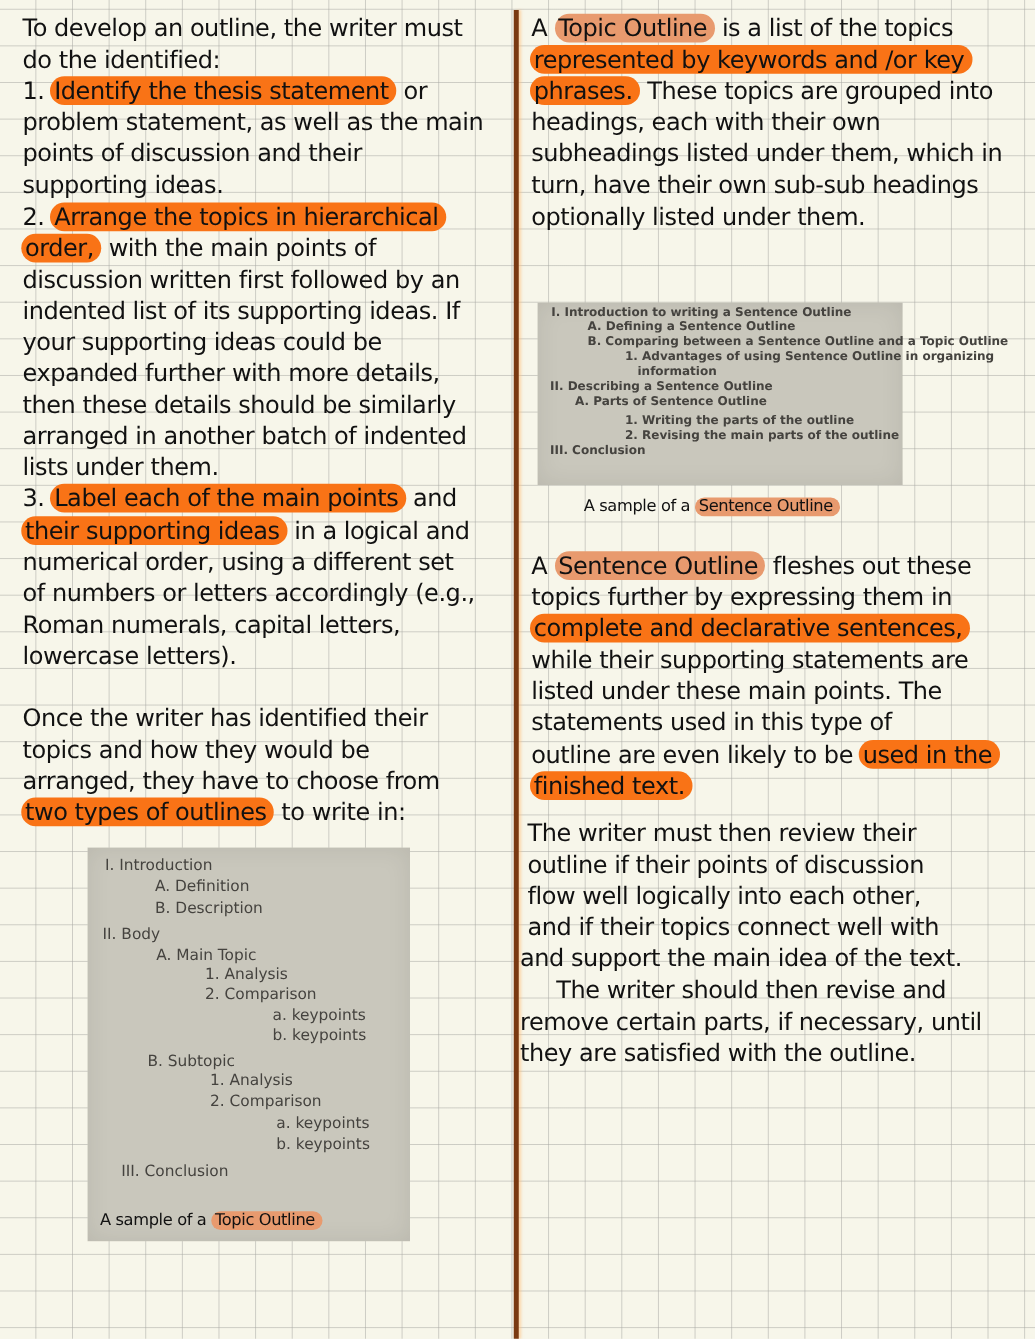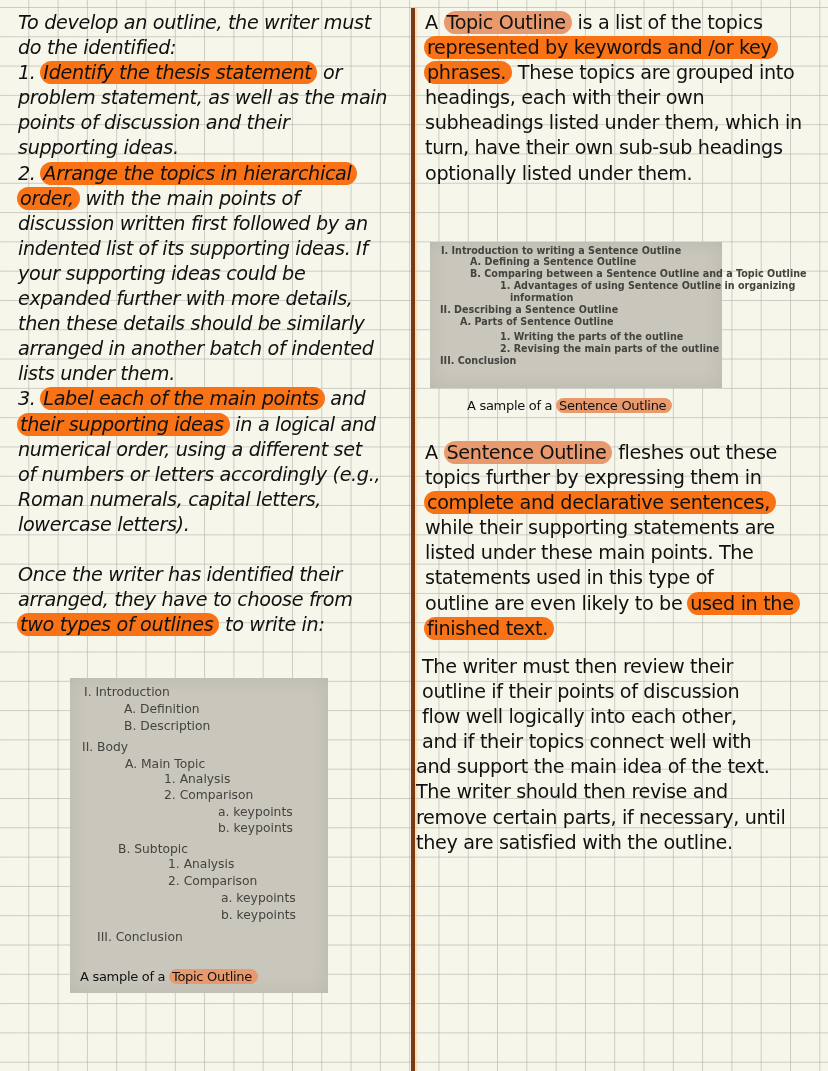--- a/index.html
+++ b/index.html
@@ -12,21 +12,21 @@
     background-size:29.3px 29.3px;
     background-position:-1px 7px;
     font-family:"DejaVu Sans", sans-serif;
     color:#111;
   }
   .divider {
     position:absolute; left:411px; top:8px; width:4px; height:1063px;
     background:#7a3a12; box-shadow: 2px 0 2px rgba(255,190,120,0.5);
   }
   .col { position:absolute; font-size:19.2px; line-height:25.1px; letter-spacing:-0.35px; }
-  .left { left:18px; top:10px; width:392px;font-style:italic; }
+  .left { left:18px; top:10px; width:392px; }
   .right { left:425px; top:10px; width:400px; }
   .line { white-space:nowrap; display:block; }
   .hl { background:#f97316; border-radius:12px; padding:0 6px 0 3px; margin-left:-1px; }
   .hl2 { background:#e89a6e; border-radius:12px; padding:0 6px 0 3px; }
   .outline-img {
     position:absolute; background:#c9c7bc; color:#45433f;
     font-family:"DejaVu Sans", sans-serif;
     box-shadow: inset 0 0 20px rgba(0,0,0,0.08);
   }
   .outline-img .row { position:absolute; white-space:nowrap; }
@@ -57,20 +57,21 @@
     <span class="line"><span>lists under them.</span></span>
     <span class="line"><span>3. </span><span class="hl">Label each of the main points</span><span> and</span></span>
     <span class="line"><span class="hl">their supporting ideas</span><span> in a logical and</span></span>
     <span class="line"><span>numerical order, using a different set</span></span>
     <span class="line"><span>of numbers or letters accordingly (e.g.,</span></span>
     <span class="line"><span>Roman numerals, capital letters,</span></span>
     <span class="line"><span>lowercase letters).</span></span>
   </div>
 <div class="col left" id="left2" style="top:562px;">
     <span class="line"><span>Once the writer has identified their</span></span>
+    <span class="line"><span>topics and how they would be</span></span>
     <span class="line"><span>arranged, they have to choose from</span></span>
     <span class="line"><span class="hl">two types of outlines</span><span> to write in:</span></span>
   </div>
 
 <div class="outline-img topic-img" id="topicImg">
     <span class="row" style="left: 14px; top: 7px;">I. Introduction</span>
     <span class="row" style="left: 54px; top: 24px;">A. Definition</span>
     <span class="row" style="left: 54px; top: 41px;">B. Description</span>
     <span class="row" style="left: 12px; top: 62px;">II. Body</span>
     <span class="row" style="left: 55px; top: 79px;">A. Main Topic</span>
@@ -122,16 +123,16 @@
     <span class="line"><span>statements used in this type of</span></span>
     <span class="line"><span>outline are even likely to be </span><span class="hl">used in the</span></span>
     <span class="line"><span class="hl">finished text.</span></span>
   </div>
 <div class="col right" id="right3" style="top:654px; left:420px;">
     <span class="line" style="margin-left: 2px;"><span> The writer must then review their</span></span>
     <span class="line" style="margin-left: 2px;"><span> outline if their points of discussion</span></span>
     <span class="line" style="margin-left: 2px;"><span> flow well logically into each other,</span></span>
     <span class="line" style="margin-left: 2px;"><span> and if their topics connect well with</span></span>
     <span class="line" style="margin-left: -4px;"><span>and support the main idea of the text.</span></span>
-    <span class="line" style="margin-left: -4px;"><span>The writer should then revise and</span></span>
+    <span class="line" style="margin-left: -4px; padding-left: 29px;"><span>The writer should then revise and</span></span>
     <span class="line" style="margin-left: -4px;"><span>remove certain parts, if necessary, until</span></span>
     <span class="line" style="margin-left: -4px;"><span>they are satisfied with the outline.</span></span>
   </div>
 
 </body></html>

